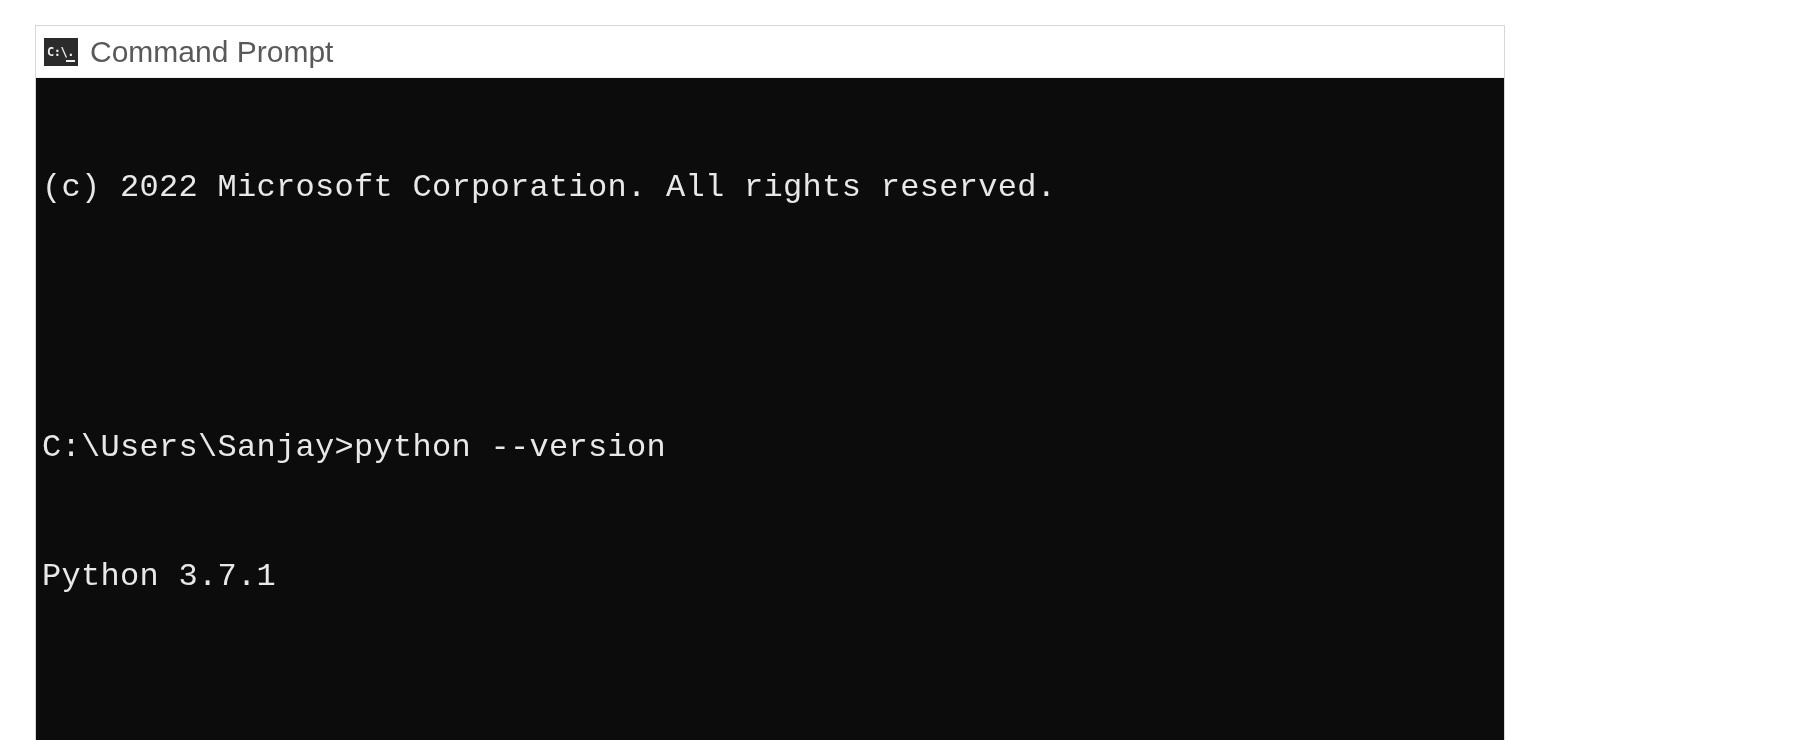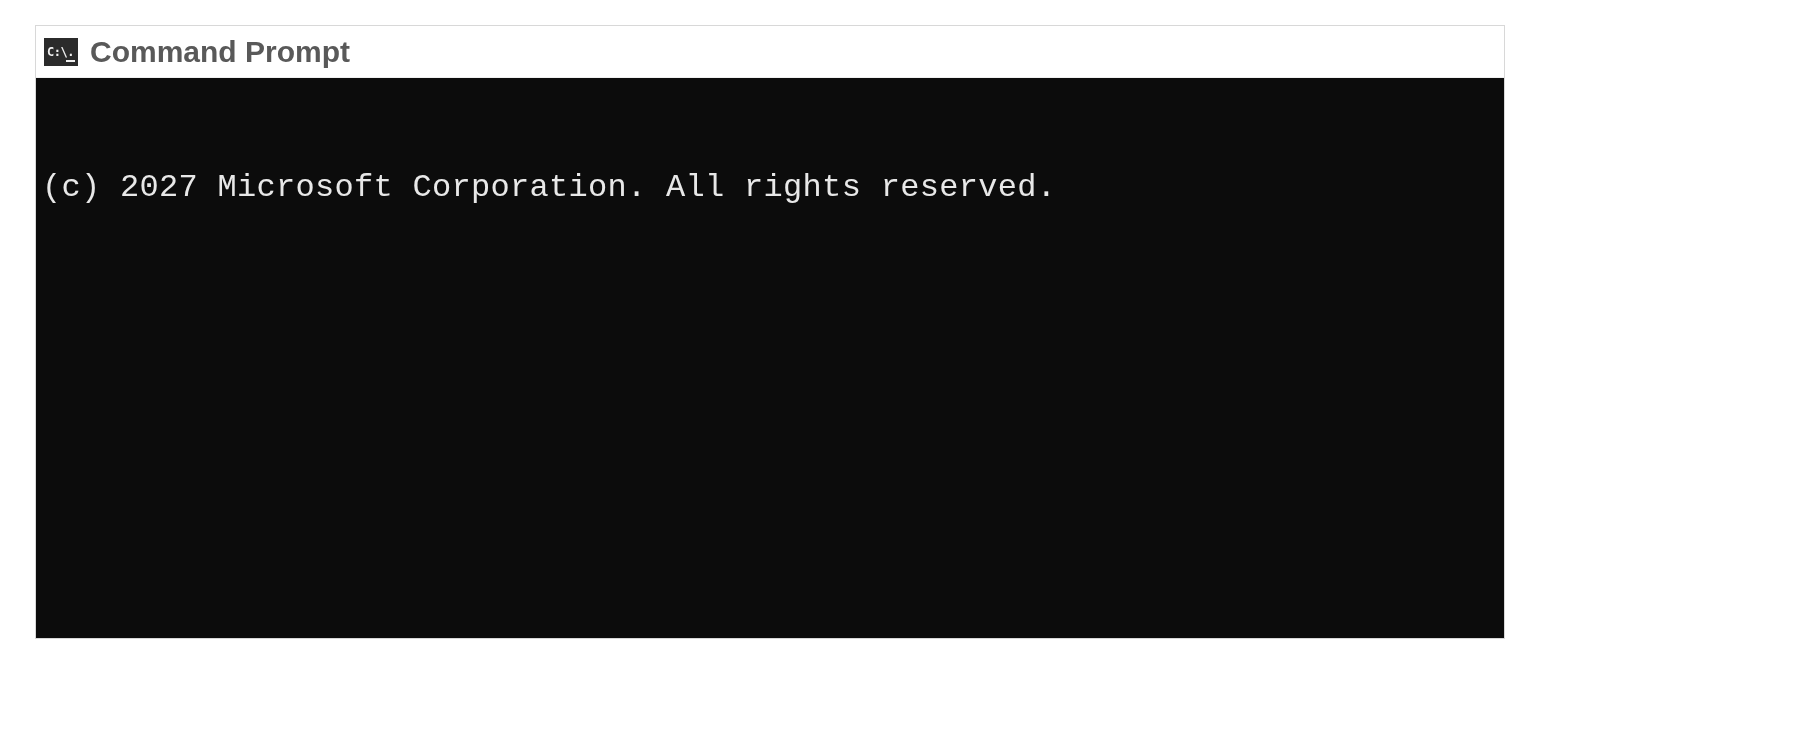--- a/index.html
+++ b/index.html
@@ -45,21 +45,21 @@
       position: absolute;
       right: 3px;
       bottom: 4px;
       width: 9px;
       height: 2px;
       background: #f0f0f0;
     }
     .title-text {
       font-size: 30px;
       color: #595959;
-      font-weight: 700;
+      font-weight: 400;
     }
     .terminal {
       background: #0c0c0c;
       color: #e8e8e8;
       font-family: Consolas, "Courier New", monospace;
       font-size: 32px;
       line-height: 1.35;
       padding: 2px 6px 6px 6px;
       min-height: 560px;
       white-space: pre;
@@ -74,18 +74,20 @@
   </style>
 </head>
 <body>
 
 <div class="window">
   <div class="titlebar">
     <div class="app-icon">C:\.</div>
     <div class="title-text">Command Prompt</div>
   </div>
   <div class="terminal">
-    <span class="terminal-line">(c) 2027 Microsoft Corporation. All rights reserved.</span>
+    <span class="terminal-line">(c) 2022 Microsoft Corporation. All rights reserved.</span>
     <div class="blank-line"></div>
+    <span class="terminal-line"><span>C:\Users\Sanjay&gt;</span><span>python --version</span></span>
+    <span class="terminal-line">Python 3.7.1</span>
     
     
   </div>
 </div>
 
 </body></html>

